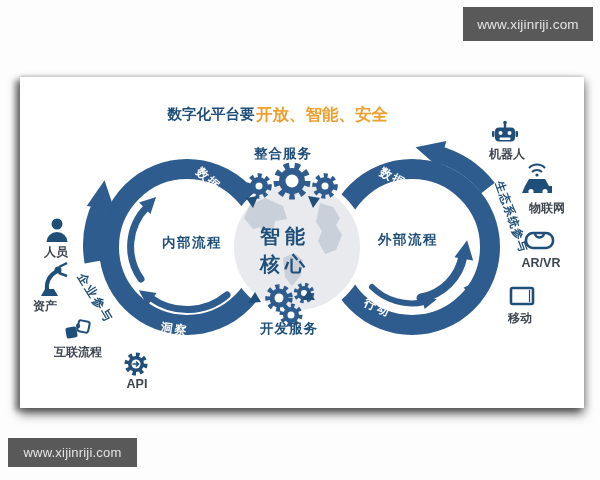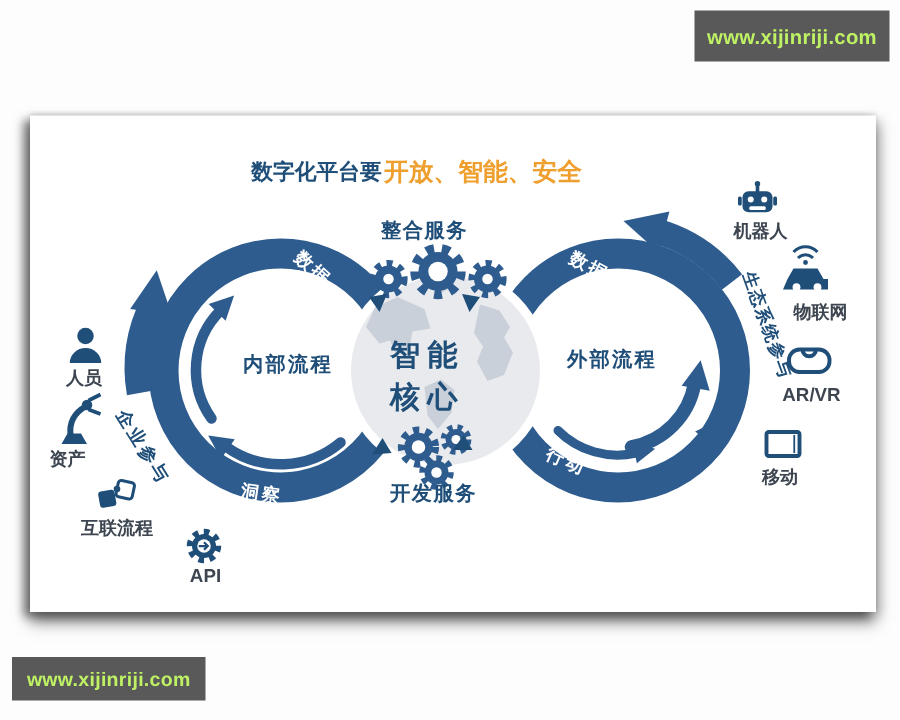--- a/index.html
+++ b/index.html
@@ -10,23 +10,23 @@
   }
   .card{
     position:absolute;left:20px;top:77px;width:564px;height:331px;
     background:#ffffff;z-index:1;
     box-shadow:-5px 3px 6px rgba(40,40,40,.55),
                0 7px 9px rgba(40,40,40,.5),
                4px 2px 6px rgba(120,120,120,.25),
                0 -2px 3px rgba(0,0,0,.10);
   }
   .watermark{
-    position:absolute;background:#595959;color:#bef264;z-index:3;
+    position:absolute;background:#595959;color:#e5e5e5;z-index:3;
     display:flex;align-items:center;justify-content:center;
-    font-size:13.5px;font-weight:bold;letter-spacing:.2px;
+    font-size:13.5px;font-weight:normal;letter-spacing:.2px;
   }
   .wm-top{left:463px;top:7px;width:130px;height:34px;}
   .wm-bottom{left:8px;top:438px;width:129px;height:29px;font-size:13px;}
   svg.diagram{position:absolute;left:0;top:0;z-index:2;}
   svg text{font-family:"Liberation Sans","DejaVu Sans",sans-serif;}
   .lbl-dark{fill:#1f4e79;font-weight:bold;}
   .lbl-white{fill:#ffffff;font-weight:bold;}
   .lbl-item{fill:#3d4550;font-weight:600;}
   .arc{stroke:#2e5c8e;fill:none;}
 </style>

